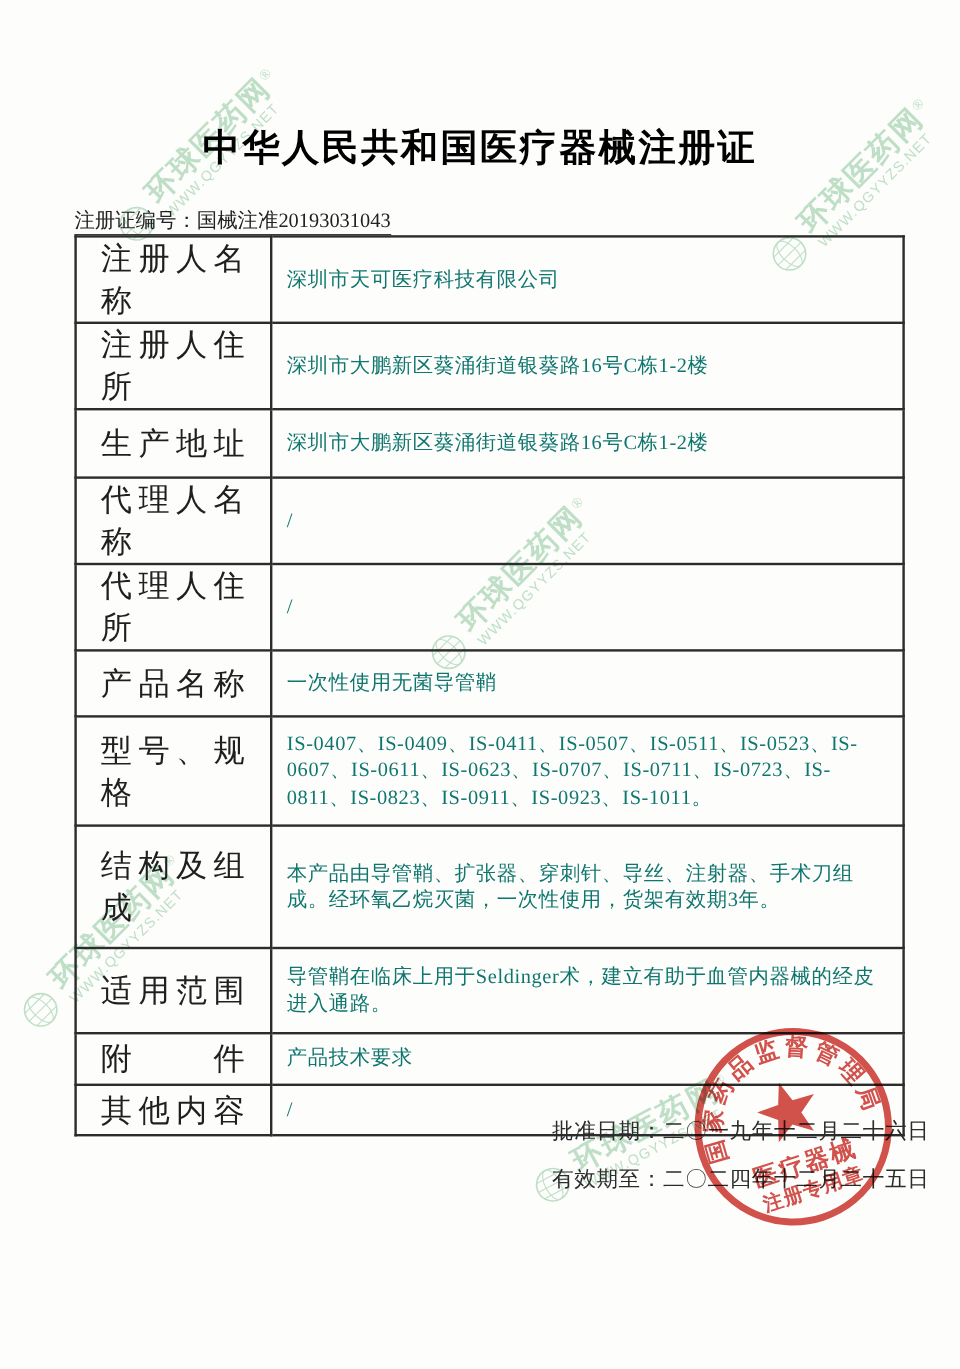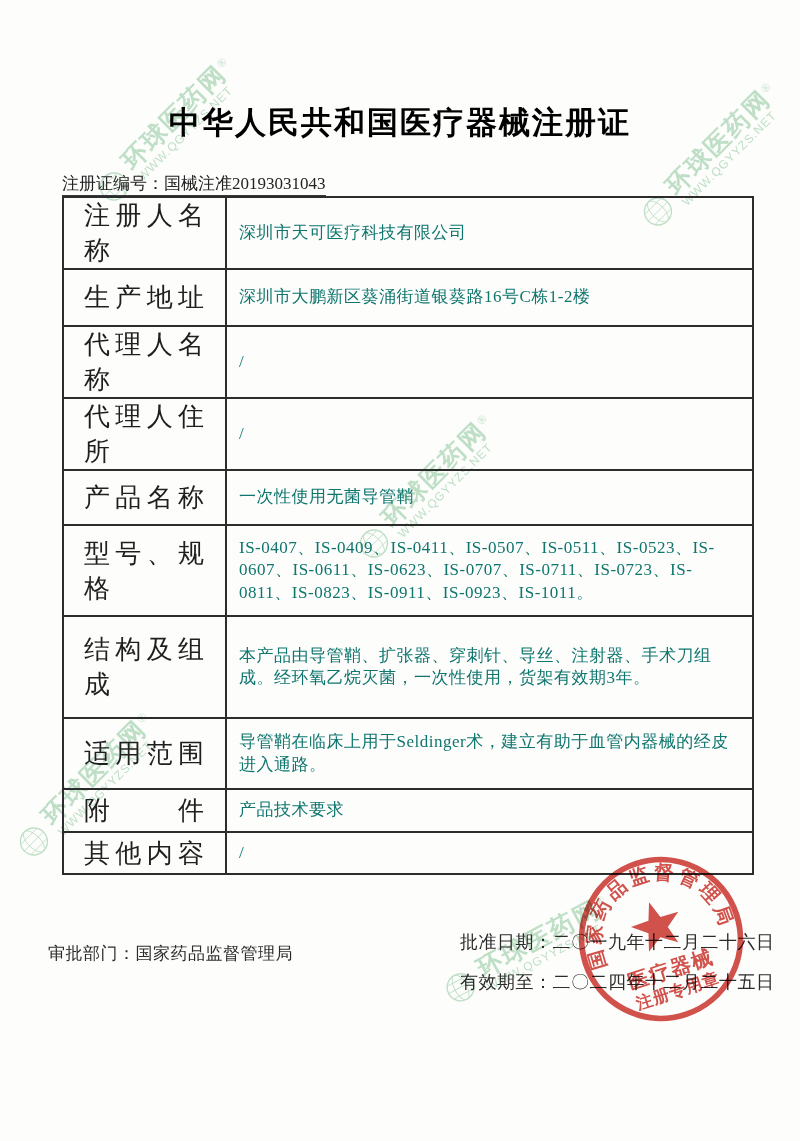--- a/index.html
+++ b/index.html
@@ -161,20 +161,24 @@
   <div class="cert-line">
     <span>注册证编号：</span><span>国械注准20193031043</span>
   </div>
 
   <table class="cert">
     <tbody>
         <tr class="r1">
       <td class="lbl">注册人名称</td>
       <td class="val">深圳市天可医疗科技有限公司</td>
     </tr>
+    <tr class="r2">
+      <td class="lbl">注册人住所</td>
+      <td class="val">深圳市大鹏新区葵涌街道银葵路16号C栋1-2楼</td>
+    </tr>
     <tr class="r3">
       <td class="lbl">生产地址</td>
       <td class="val">深圳市大鹏新区葵涌街道银葵路16号C栋1-2楼</td>
     </tr>
     <tr class="r4">
       <td class="lbl">代理人名称</td>
       <td class="val">/</td>
     </tr>
     <tr class="r5">
       <td class="lbl">代理人住所</td>
@@ -200,23 +204,20 @@
       <td class="lbl">附件</td>
       <td class="val">产品技术要求</td>
     </tr>
     <tr class="r11">
       <td class="lbl">其他内容</td>
       <td class="val">/</td>
     </tr>
   </tbody>
     </table>
 
-  <div class="footer-left">
-    <span>审批部门：</span><span>国家药品监督管理局</span>
-  </div>
   <div class="footer-right">
     <div class="frow">
       <span>批准日期：</span><span>二〇一九年十二月二十六日</span>
     </div>
     <div class="frow">
       <span>有效期至：</span><span>二〇二四年十二月二十五日</span>
     </div>
   </div>
 
   <svg class="seal" viewBox="-92 -92 184 184">

